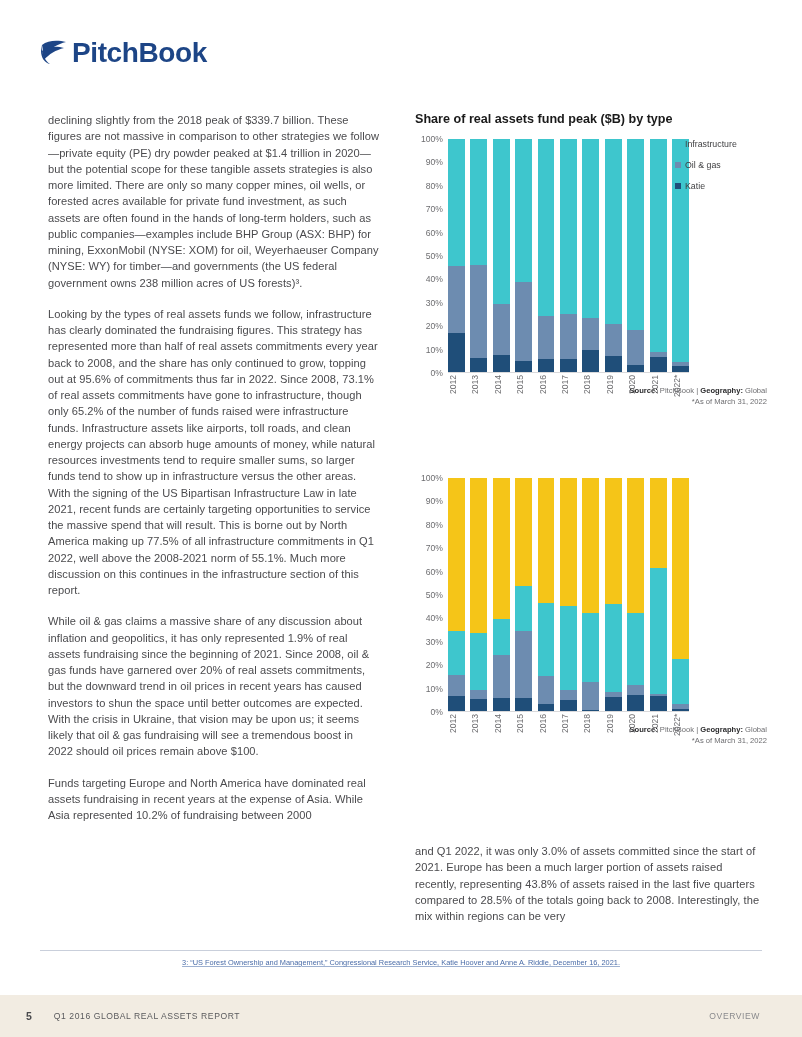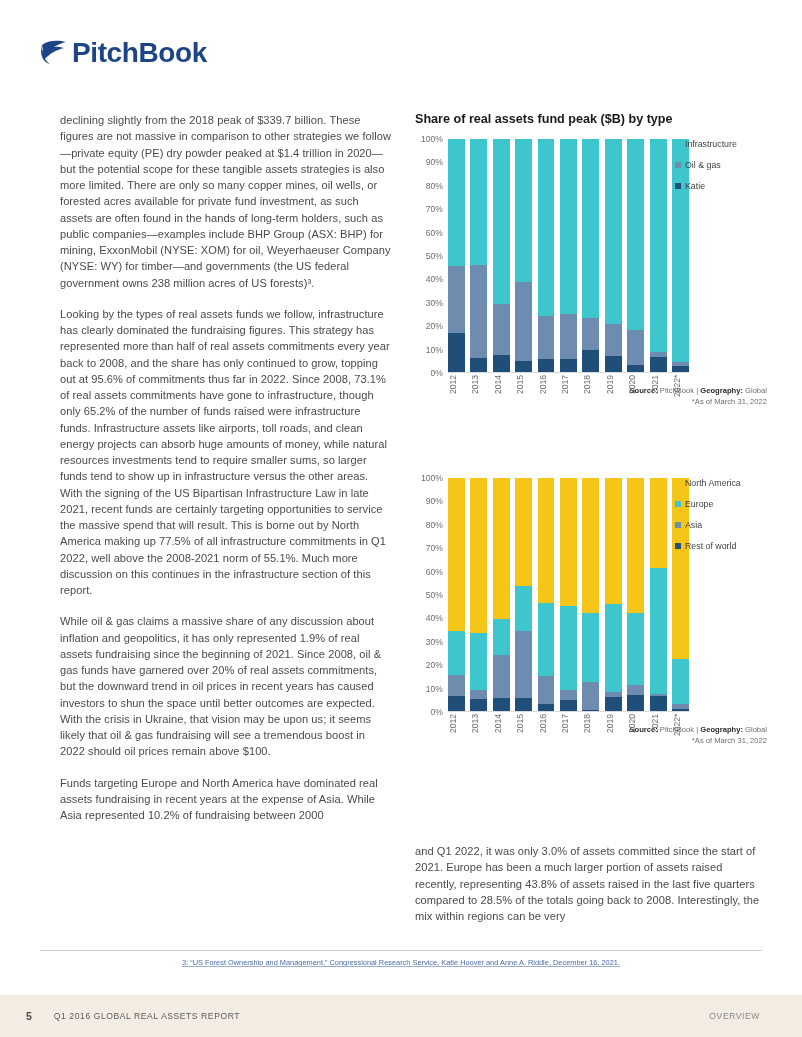--- a/index.html
+++ b/index.html
@@ -13,21 +13,21 @@
     overflow:hidden;
   }
   .page { position:absolute; inset:0; }
 
   
   .logo-wrap{ position:absolute; left:40px; top:38px; display:flex; align-items:center; gap:4px;}
   .logo-mark{ width:28px; height:30px; }
   .logo-text{ font-size:28px; font-weight:700; color:#1d4586; letter-spacing:-0.4px; line-height:1;}
 
   
-  .col-left{ position:absolute; left:60px; top:112px; width:332px; }
+  .col-left{ position:absolute; left:48px; top:112px; width:332px; }
   .col-right{ position:absolute; left:415px; top:112px; width:350px; }
 
   p.body{
     font-size:11.1px;
     line-height:16.25px;
     margin:0 0 15px 0;
     color:#4a4a4d;
     letter-spacing:0.005em;
   }
   p.body:last-child{ margin-bottom:0; }
@@ -329,38 +329,20 @@
           <div class="xlab">2014</div>
           <div class="xlab">2015</div>
           <div class="xlab">2016</div>
           <div class="xlab">2017</div>
           <div class="xlab">2018</div>
           <div class="xlab">2019</div>
           <div class="xlab">2020</div>
           <div class="xlab">2021</div>
           <div class="xlab">2022*</div>
         </div>
-      <div class="legend" id="c2-legend">
-          <div class="legend-item">
-            <span class="legend-swatch" style="background: rgb(245, 197, 24);"></span>
-            <span class="legend-label">North America</span>
-          </div>
-          <div class="legend-item">
-            <span class="legend-swatch" style="background: rgb(62, 198, 205);"></span>
-            <span class="legend-label">Europe</span>
-          </div>
-          <div class="legend-item">
-            <span class="legend-swatch" style="background: rgb(109, 140, 176);"></span>
-            <span class="legend-label">Asia</span>
-          </div>
-          <div class="legend-item">
-            <span class="legend-swatch" style="background: rgb(31, 78, 121);"></span>
-            <span class="legend-label">Rest of world</span>
-          </div>
-        </div>
     </div>
     <div class="source">
       <b>Source:</b>
       <span>PitchBook</span>
       <span>|</span>
       <b>Geography:</b>
       <span>Global</span>
       <br>
       <span>*As of March 31, 2022</span>
     </div>

